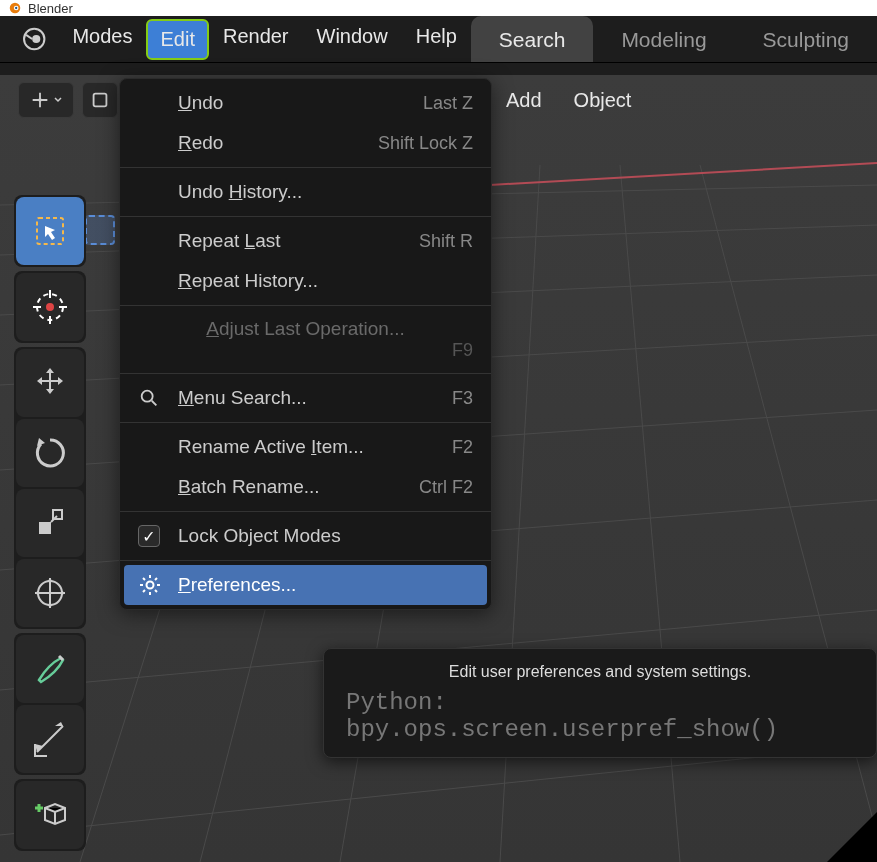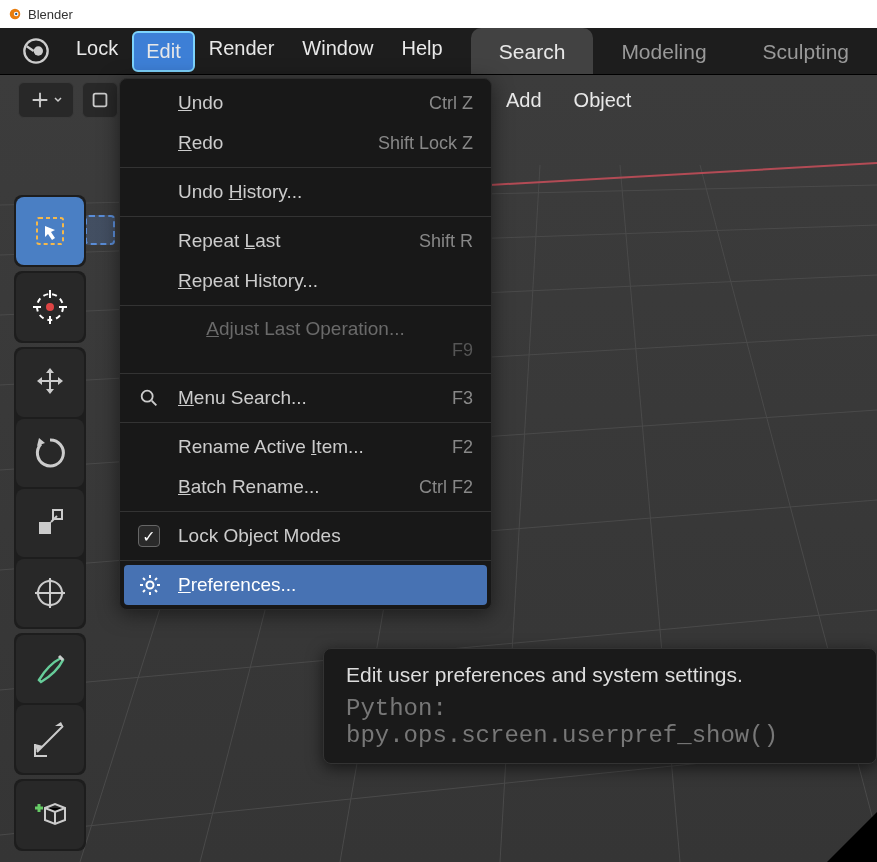--- a/index.html
+++ b/index.html
@@ -1,24 +1,24 @@
 <!DOCTYPE html>
 <html><head>
 <meta charset="utf-8">
 <style>
 * { margin: 0; padding: 0; box-sizing: border-box; font-family: -apple-system, BlinkMacSystemFont, "Segoe UI", sans-serif; }
 body { width: 877px; height: 862px; background: #1d1d1d; overflow: hidden; position: relative; }
 
-.titlebar { height: 28px; background: #fff; display: flex; align-items: center; padding-left: 8px; gap: 6px; color: #333; font-size: 13px; }
+.titlebar { height: 16px; background: #fff; display: flex; align-items: center; padding-left: 8px; gap: 6px; color: #333; font-size: 13px; }
 .titlebar-icon { width: 14px; height: 14px; }
 
 .topbar { height: 47px; background: #1d1d1d; display: flex; align-items: center; border-bottom: 1px solid #000; }
 .blender-logo { width: 28px; height: 28px; margin: 0 12px 0 22px; }
 .menu-item { padding: 6px 14px; color: #e8e8e8; font-size: 20px; cursor: pointer; border-radius: 6px; }
-.menu-item.active { background: #3d7fd6; border: 2px solid #7dd3fc; padding: 7px 12px; }
+.menu-item.active { background: #3d7fd6; border: 2px solid #84cc16; padding: 7px 12px; }
 .workspace-tabs { margin-left: auto; display: flex; height: 100%; }
 .workspace-tab { padding: 10px 28px 8px; color: #999; font-size: 21px; cursor: pointer; display: flex; align-items: center; border-top-left-radius: 10px; border-top-right-radius: 10px; }
 .workspace-tab.active { background: #424242; color: #e8e8e8; }
 
 .header-bar { height: 50px; display: flex; align-items: center; padding-left: 18px; gap: 8px; position: relative; z-index: 1; }
 .pivot-btn { width: 56px; height: 36px; background: #282828; border: 1px solid #3a3a3a; border-radius: 6px; display: flex; align-items: center; justify-content: center; gap: 2px; color: #ccc; }
 .icon-btn-hdr { width: 36px; height: 36px; background: #282828; border: 1px solid #3a3a3a; border-radius: 6px; display: flex; align-items: center; justify-content: center; color: #ccc; }
 .header-text { color: #e8e8e8; font-size: 20px; margin: 0 12px; }
 
 .viewport-area { position: absolute; top: 75px; left: 0; right: 0; bottom: 0; background: #393939; overflow: hidden; }
@@ -38,21 +38,21 @@
 .menu-row.highlighted { background: #4772b3; color: #fff; margin: 0 4px; border-radius: 4px; padding: 8px 14px; }
 .menu-row .icon-slot { width: 40px; display: flex; align-items: center; justify-content: flex-start; }
 .menu-row .label { flex: 1; }
 .menu-row .shortcut { color: #888; font-size: 18px; margin-left: auto; }
 .menu-row.disabled .shortcut { color: #555; }
 .menu-sep { height: 1px; background: #333; margin: 4px 0; }
 .checkbox { width: 22px; height: 22px; border: 1px solid #666; border-radius: 4px; display: flex; align-items: center; justify-content: center; background: #2a2a2a; }
 .checkbox.checked::after { content: "✓"; color: #fff; font-size: 16px; }
 
 .tooltip { position: absolute; left: 323px; top: 648px; background: #1a1a1a; border: 1px solid #333; border-radius: 8px; padding: 14px 22px; z-index: 20; box-shadow: 0 4px 16px rgba(0,0,0,0.6); }
-.tooltip-desc { color: #ddd; font-size: 21px; margin-bottom: 8px; }
+.tooltip-desc { color: #ddd; font-size: 16px; margin-bottom: 8px; text-align: center; }
 .tooltip-py { color: #777; font-family: "Courier New", monospace; font-size: 24px; }
 
 .corner-tri { position: absolute; right: 0; bottom: 0; width: 0; height: 0; border-left: 50px solid transparent; border-bottom: 50px solid #000; z-index: 3; }
 
 .underline-char { text-decoration: underline; }
 </style>
 </head>
 <body>
 
 <div class="titlebar">
@@ -64,21 +64,21 @@
   <span>Blender</span>
 </div>
 
 <div class="topbar">
   <svg class="blender-logo" viewBox="0 0 24 24">
       <circle cx="12" cy="12" r="10" fill="none" stroke="#ccc" stroke-width="2"></circle>
       <circle cx="14" cy="12" r="4" fill="#ccc"></circle>
       <path d="M4 8 L10 12" stroke="#ccc" stroke-width="2"></path>
     </svg>
   <div id="menubar-items" style="display:flex">
-      <div class="menu-item">Lock</div>
+      <div class="menu-item">Modes</div>
       <div class="menu-item active">Edit</div>
       <div class="menu-item">Render</div>
       <div class="menu-item">Window</div>
       <div class="menu-item">Help</div>
     </div>
   <div class="workspace-tabs" id="workspace-tabs">
       <div class="workspace-tab active">Search</div>
       <div class="workspace-tab">Modeling</div>
       <div class="workspace-tab">Sculpting</div>
     </div>
@@ -205,21 +205,21 @@
       </div>
     </div>
 
   <div class="corner-tri"></div>
 </div>
 
 <div class="dropdown-menu" id="edit-menu">
     <div class="menu-row">
       <span class="icon-slot"></span>
       <span class="label"><span class="underline-char">U</span>ndo</span>
-      <span class="shortcut">Ctrl Z</span>
+      <span class="shortcut">Last Z</span>
     </div>
     <div class="menu-row">
       <span class="icon-slot"></span>
       <span class="label"><span class="underline-char">R</span>edo</span>
       <span class="shortcut">Shift Lock Z</span>
     </div>
     <div class="menu-sep"></div>
     <div class="menu-row">
       <span class="icon-slot"></span>
       <span class="label">Undo <span class="underline-char">H</span>istory...</span>

